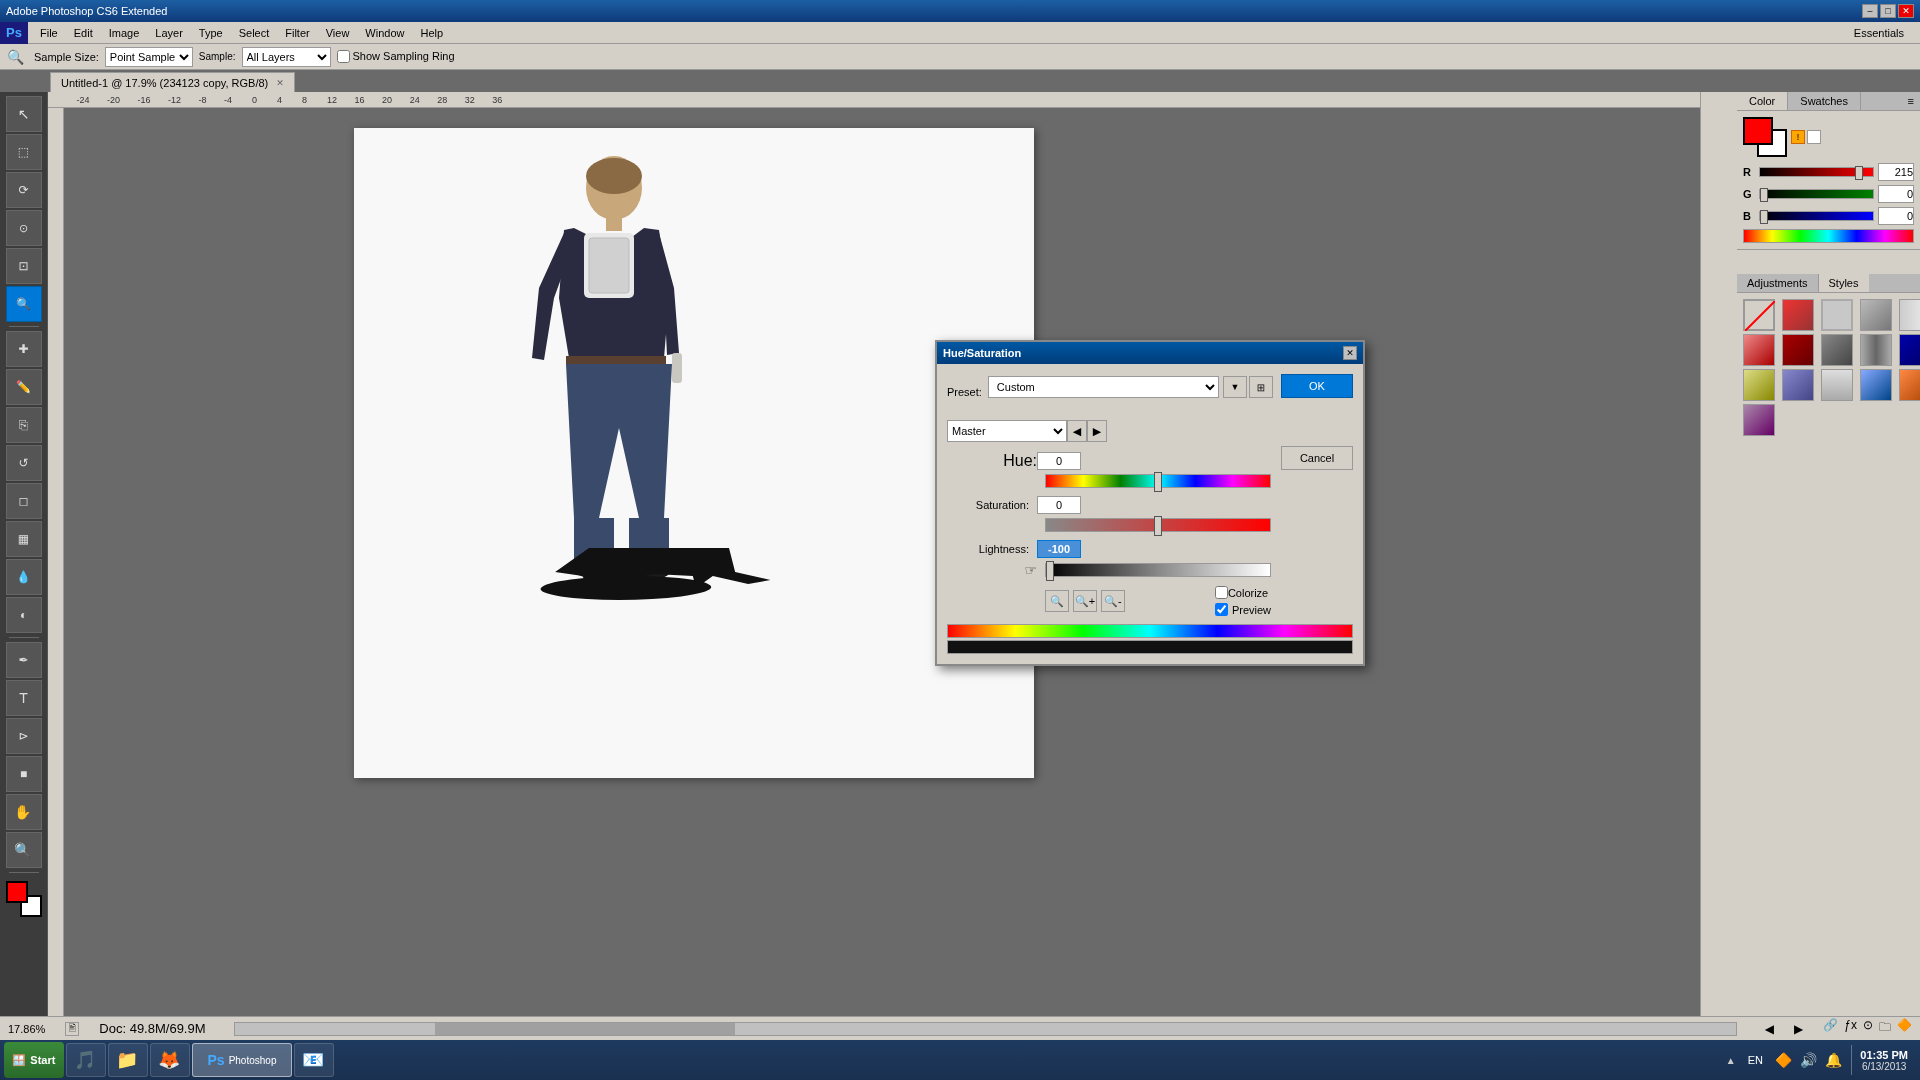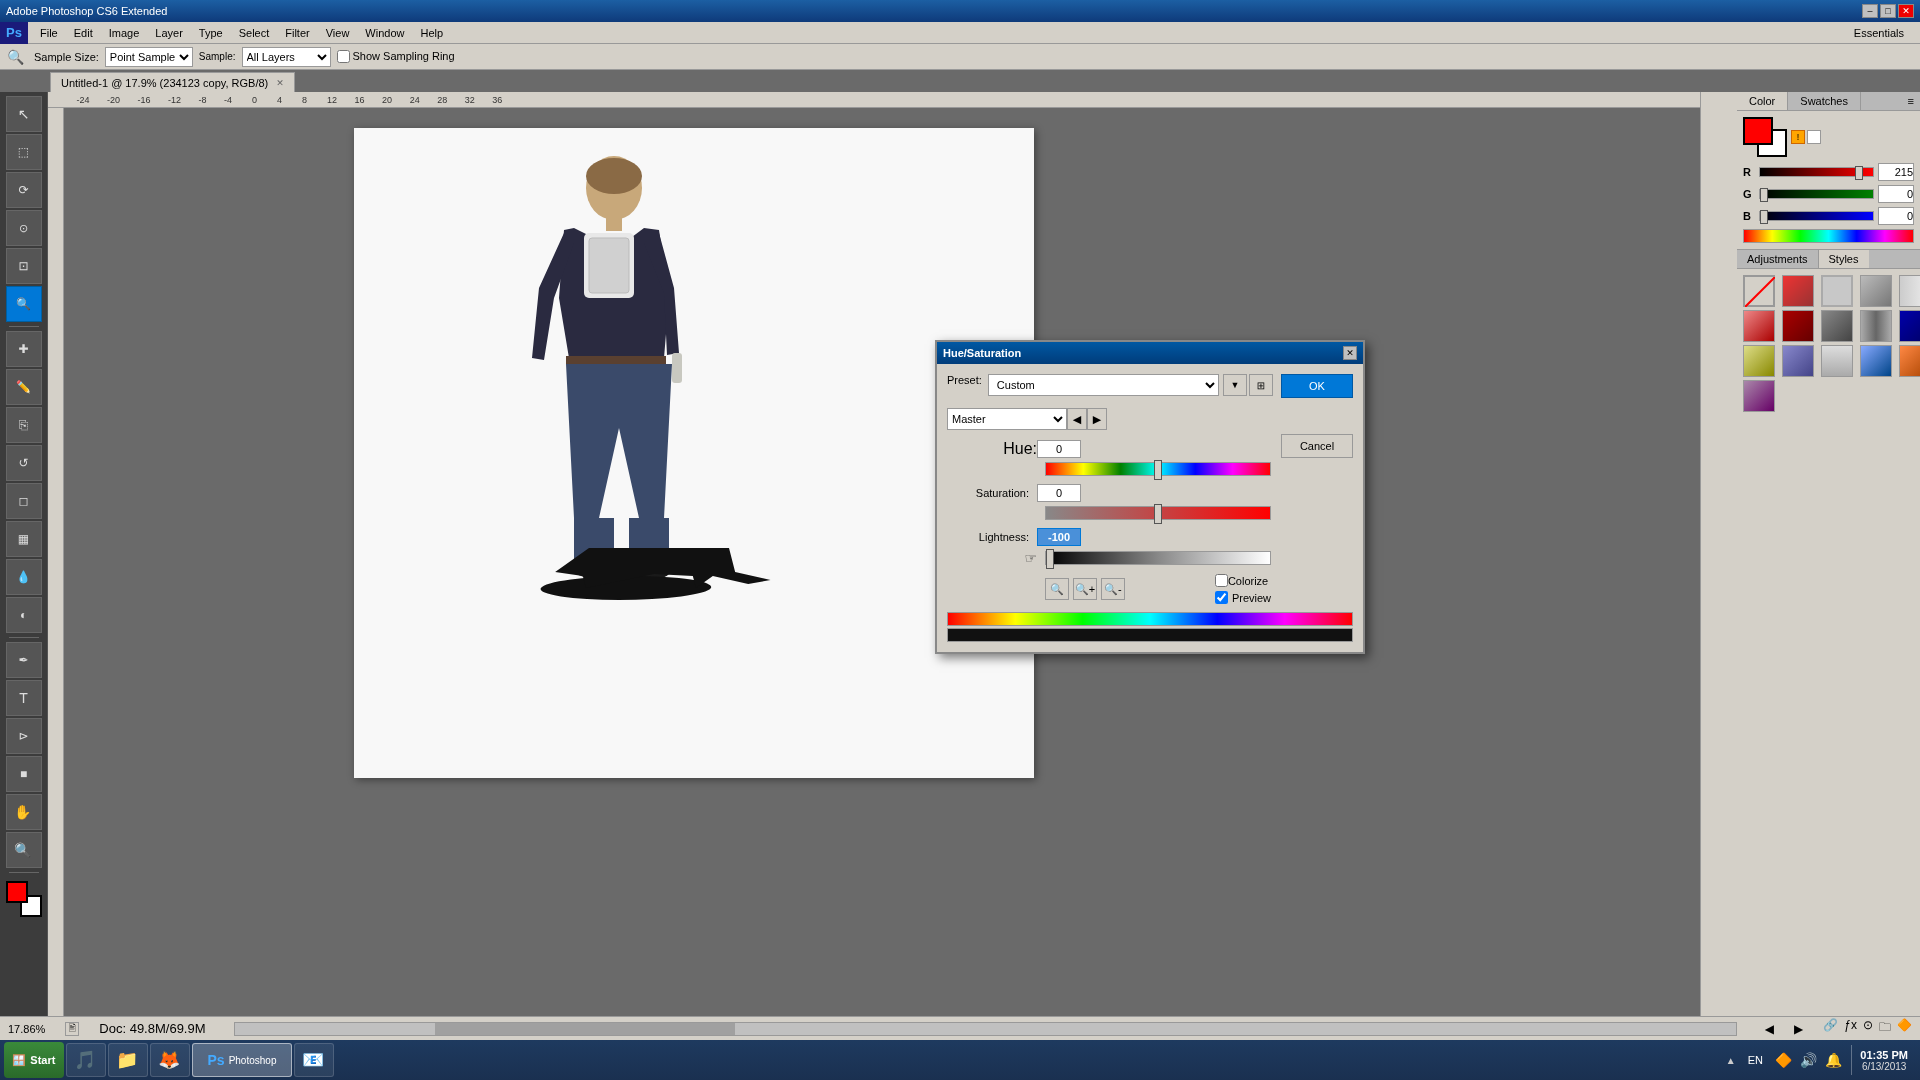--- a/index.html
+++ b/index.html
@@ -272,21 +272,21 @@
           <div style="position:relative;left:0%;top:-2px;width:8px;height:14px;background:#d4d0c8;border:1px solid #555;cursor:pointer;"></div>
         </div>
         <input type="text" value="0" style="width: 36px; height: 18px; font-size: 11px; text-align: right; border: 1px solid rgb(153, 153, 153); background: rgb(255, 255, 255);">
       </div>
 
       <div style="height:14px;background:linear-gradient(to right,#f00,#ff0,#0f0,#0ff,#00f,#f0f,#f00);border:1px solid #999;margin-top:4px;cursor:crosshair;">
       </div>
     </div>
 
     <div style="border-top:1px solid #999;flex:1;overflow:hidden;">
-      <div style="display:flex;background:#b8b8b8;border-bottom:1px solid #999;">
+      <div style="display:flex;background:#b8b8b8;border-bottom:1px solid #999;margin-top:24px;">
         <div style="padding:3px 10px;font-size:11px;cursor:pointer;border-right:1px solid #999;">Adjustments</div>
         <div style="padding:3px 10px;font-size:11px;cursor:pointer;background:#d4d0c8;">Styles</div>
       </div>
 
       <div style="display:grid;grid-template-columns:repeat(5,36px);gap:3px;padding:6px;">
         <div style="width:32px;height:32px;border:2px solid #999;background:transparent;cursor:pointer;position:relative;">
           <svg width="30" height="30">
               <line x1="0" y1="30" x2="30" y2="0" stroke="red" stroke-width="2"></line>
             </svg>
         </div>
@@ -332,21 +332,21 @@
 
 <div id="hue-sat-dialog" style="position:fixed;left:935px;top:340px;width:430px;background:#d4d0c8;border:2px solid #888;box-shadow:4px 4px 10px rgba(0,0,0,0.5);z-index:1500;">
 
   <div style="height:22px;background:linear-gradient(to bottom,#0058a3,#003c7a);display:flex;align-items:center;justify-content:space-between;padding:0 6px;cursor:move;">
     <span style="color:#fff;font-size:11px;font-weight:bold;">Hue/Saturation</span>
     <div style="width:14px;height:14px;background:#c0c0c0;border:1px solid #888;display:flex;align-items:center;justify-content:center;font-size:9px;cursor:pointer;">✕</div>
   </div>
 
   <div style="padding:10px;position:relative;">
 
-    <div style="display:flex;align-items:flex-start;margin-bottom:10px;">
+    <div style="display:flex;align-items:flex-end;margin-bottom:22px;">
       <span style="font-size:11px;margin-right:6px;">Preset:</span>
       <select style="flex:1;height:22px;font-size:11px;background:#fff;border:1px solid #999;padding:0 4px;">
         <option>Custom</option>
         <option>Default</option>
       </select>
       <div style="width:24px;height:22px;background:#d4d0c8;border:1px solid #999;margin-left:4px;display:flex;align-items:center;justify-content:center;font-size:9px;cursor:pointer;">▼</div>
       <div style="width:24px;height:22px;background:#d4d0c8;border:1px solid #999;margin-left:2px;display:flex;align-items:center;justify-content:center;font-size:10px;cursor:pointer;">⊞</div>
 
       <div style="width:72px;height:24px;background:#0078d7;color:#fff;border:1px solid #0058a3;font-size:11px;cursor:pointer;display:flex;align-items:center;justify-content:center;margin-left:8px;">
         <span>OK</span>

